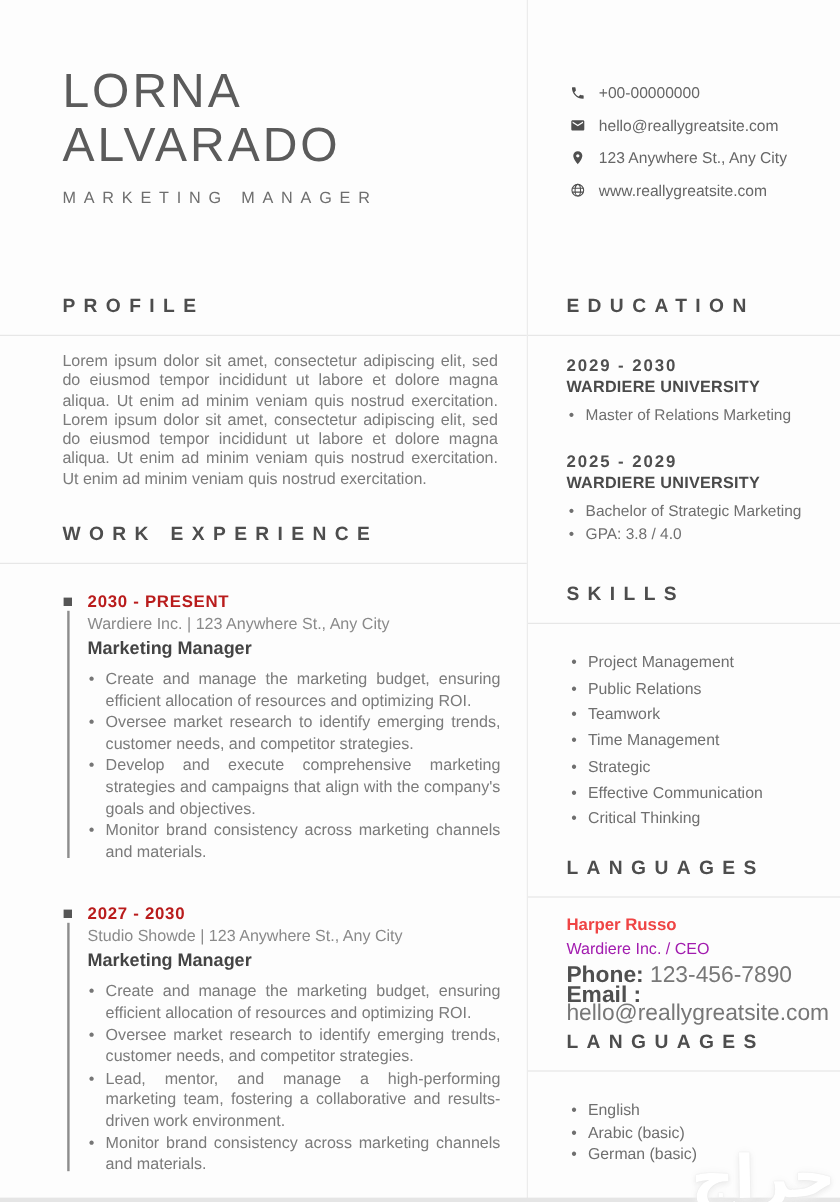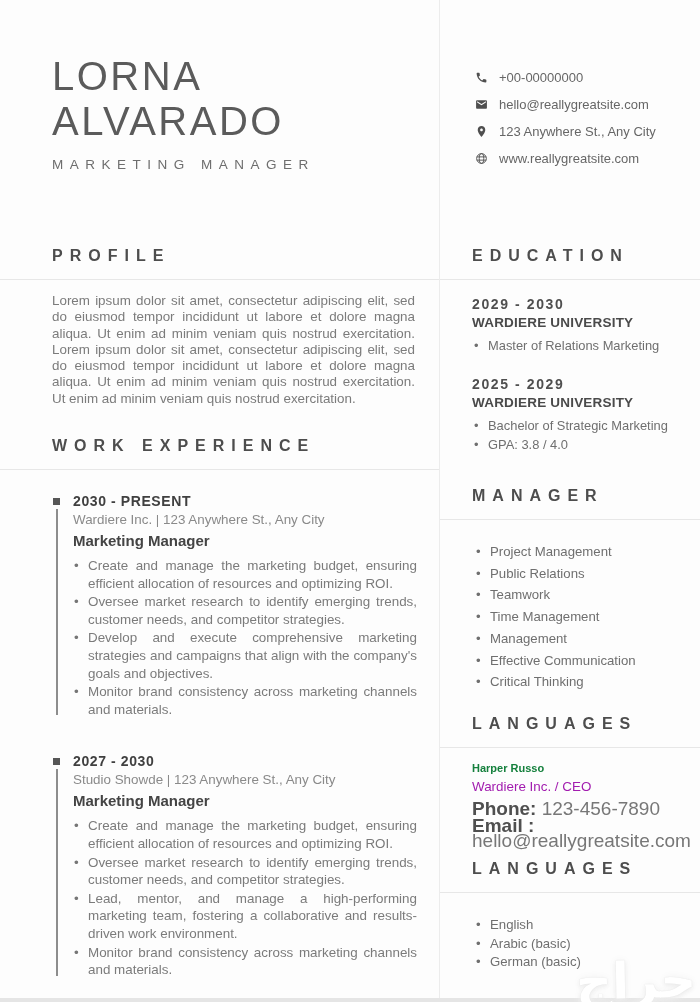--- a/index.html
+++ b/index.html
@@ -28,21 +28,21 @@
   .profile-body{
     height:142px;box-sizing:border-box;padding:13px 24px 0 52px;
     font-size:13.4px;line-height:16.3px;color:#7b7b7b;text-align:justify;
   }
 
   .work-body{flex:1;box-sizing:border-box;padding:23px 22px 0 53px;}
   .job{position:relative;padding-left:20px;}
   .job + .job{margin-top:35px;}
   .rail-square{position:absolute;left:0;top:5px;width:7px;height:7px;background:#565656;}
   .rail-line{position:absolute;left:3px;top:16px;bottom:3px;width:1.5px;background:#8d8d8d;}
-  .job-dates{font-size:14px;font-weight:bold;color:#404040;letter-spacing:0.6px;}
+  .job-dates{font-size:14px;font-weight:bold;color:#b91c1c;letter-spacing:0.6px;}
   .job-company{font-size:13.4px;color:#8a8a8a;margin-top:3px;}
   .job-title{font-size:15px;font-weight:bold;color:#444444;margin-top:5px;}
   ul.bullets{list-style:none;margin:8px 0 0 0;padding:0;}
   ul.bullets li{
     position:relative;padding-left:15px;font-size:13.4px;line-height:17.6px;
     color:#7b7b7b;text-align:justify;margin-bottom:1px;
   }
   ul.bullets li::before{content:"\2022";position:absolute;left:1px;top:0;color:#767676;}
 
   
@@ -57,21 +57,21 @@
   .edu-dates{font-size:14px;font-weight:bold;color:#4f4f4f;letter-spacing:1.6px;}
   .edu-school{font-size:13.5px;font-weight:bold;color:#4a4a4a;margin-top:3px;letter-spacing:0.2px;}
   ul.rlist{list-style:none;margin:6px 0 0 0;padding:0;}
   ul.rlist li{position:relative;padding-left:16px;font-size:12.9px;line-height:19px;color:#6f6f6f;}
   ul.rlist li::before{content:"\2022";position:absolute;left:2px;top:0;color:#6f6f6f;}
 
   .skills-body{height:180px;box-sizing:border-box;padding:15px 8px 0 34px;}
   .skills-body ul.rlist li{font-size:13.2px;line-height:21.7px;}
 
   .ref-body{height:97px;box-sizing:border-box;padding:14px 8px 0 32px;}
-  .ref-name{font-size:11px;font-weight:bold;color:#15803d;}
+  .ref-name{font-size:14px;font-weight:bold;color:#ef4444;}
   .ref-role{font-size:13.4px;color:#a21caf;margin-top:5px;}
   .ref-line{font-size:19px;color:#777777;margin-top:7px;line-height:15px;}
   .ref-line.tight{margin-top:2px;}
   .ref-label{font-weight:bold;color:#4f4f4f;}
 
   .lang-body{flex:1;box-sizing:border-box;padding:17px 8px 0 34px;}
   .lang-body ul.rlist li{font-size:13.2px;line-height:18.6px;}
 
   
   .bottom-edge{position:absolute;left:0;right:0;bottom:0;height:4px;background:#e5e5e5;}
@@ -188,29 +188,29 @@
         <div class="edu">
           <div class="edu-dates">2025 - 2029</div>
           <div class="edu-school">WARDIERE UNIVERSITY</div>
           <ul class="rlist">
             <li>Bachelor of Strategic Marketing</li>
             <li>GPA: 3.8 / 4.0</li>
           </ul>
         </div>
       </div>
 
-      <div class="sec-head">MANAGER</div>
+      <div class="sec-head">SKILLS</div>
 
       <div class="skills-body">
         <ul class="rlist">
           <li>Project Management</li>
           <li>Public Relations</li>
           <li>Teamwork</li>
           <li>Time Management</li>
-          <li>Management</li>
+          <li>Strategic</li>
           <li>Effective Communication</li>
           <li>Critical Thinking</li>
         </ul>
       </div>
 
       <div class="sec-head">LANGUAGES</div>
 
       <div class="ref-body">
         <div class="ref-name">Harper Russo</div>
         <div class="ref-role">Wardiere Inc. / CEO</div>

